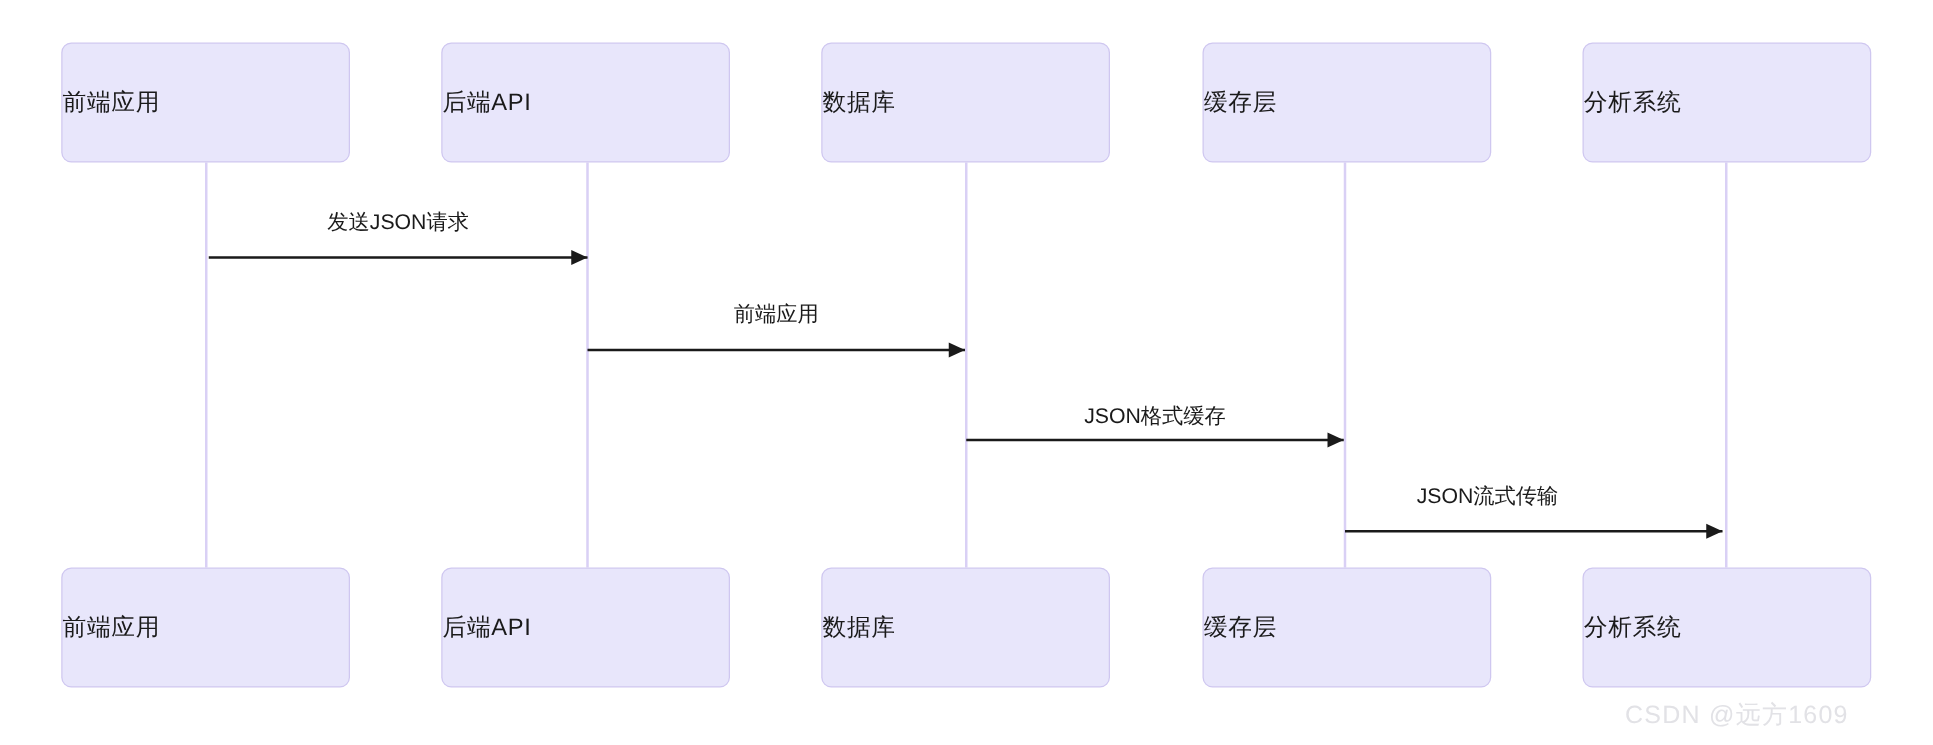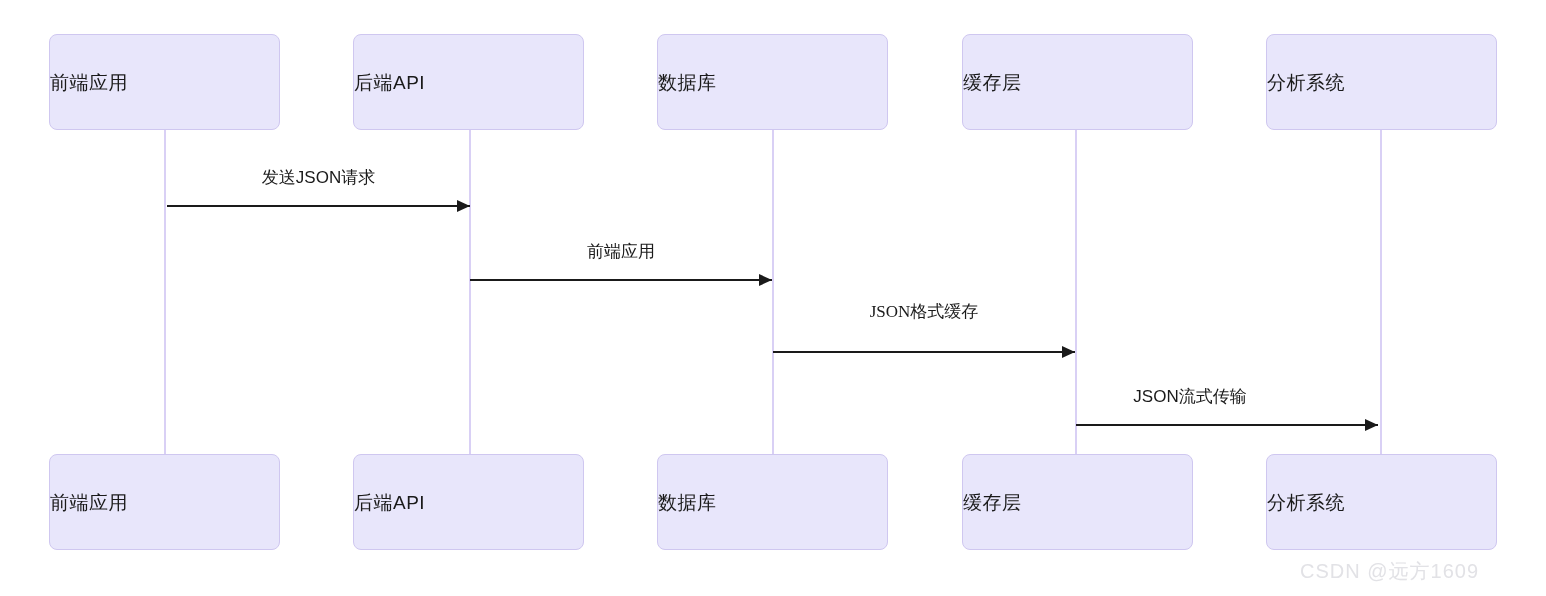--- a/index.html
+++ b/index.html
@@ -116,21 +116,21 @@
       <div class="message-label" style="left: 167px; width: 303px; top: 169px;">发送JSON请求</div>
       <div class="message" style="left: 470px; top: 279px; width: 302px;">
         <div class="line" style="width: 302px; background: rgb(26, 26, 26);"></div>
         <div class="arrowhead" style="left: 289px; border-left-color: rgb(26, 26, 26);"></div>
       </div>
       <div class="message-label" style="left: 470px; width: 302px; top: 243px;">前端应用</div>
       <div class="message" style="left: 773px; top: 351px; width: 302px;">
         <div class="line" style="width: 302px; background: rgb(26, 26, 26);"></div>
         <div class="arrowhead" style="left: 289px; border-left-color: rgb(26, 26, 26);"></div>
       </div>
-      <div class="message-label" style="left: 773px; width: 302px; top: 303px; font-family: Liberation Serif, serif;">JSON格式缓存</div>
+      <div class="message-label" style="left: 773px; width: 302px; top: 324px;">JSON格式缓存</div>
       <div class="message" style="left: 1076px; top: 424px; width: 302px;">
         <div class="line" style="width: 302px; background: rgb(26, 26, 26);"></div>
         <div class="arrowhead" style="left: 289px; border-left-color: rgb(26, 26, 26);"></div>
       </div>
       <div class="message-label" style="left: 1039px; width: 302px; top: 388px;">JSON流式传输</div>
     </div>
   <div id="bottom-boxes">
       <div class="participant-box" style="left: 49px; top: 454px; width: 231px; height: 96px; background: rgb(232, 230, 251); border-color: rgb(207, 199, 240);">
         <span class="participant-label">前端应用</span>
       </div>

